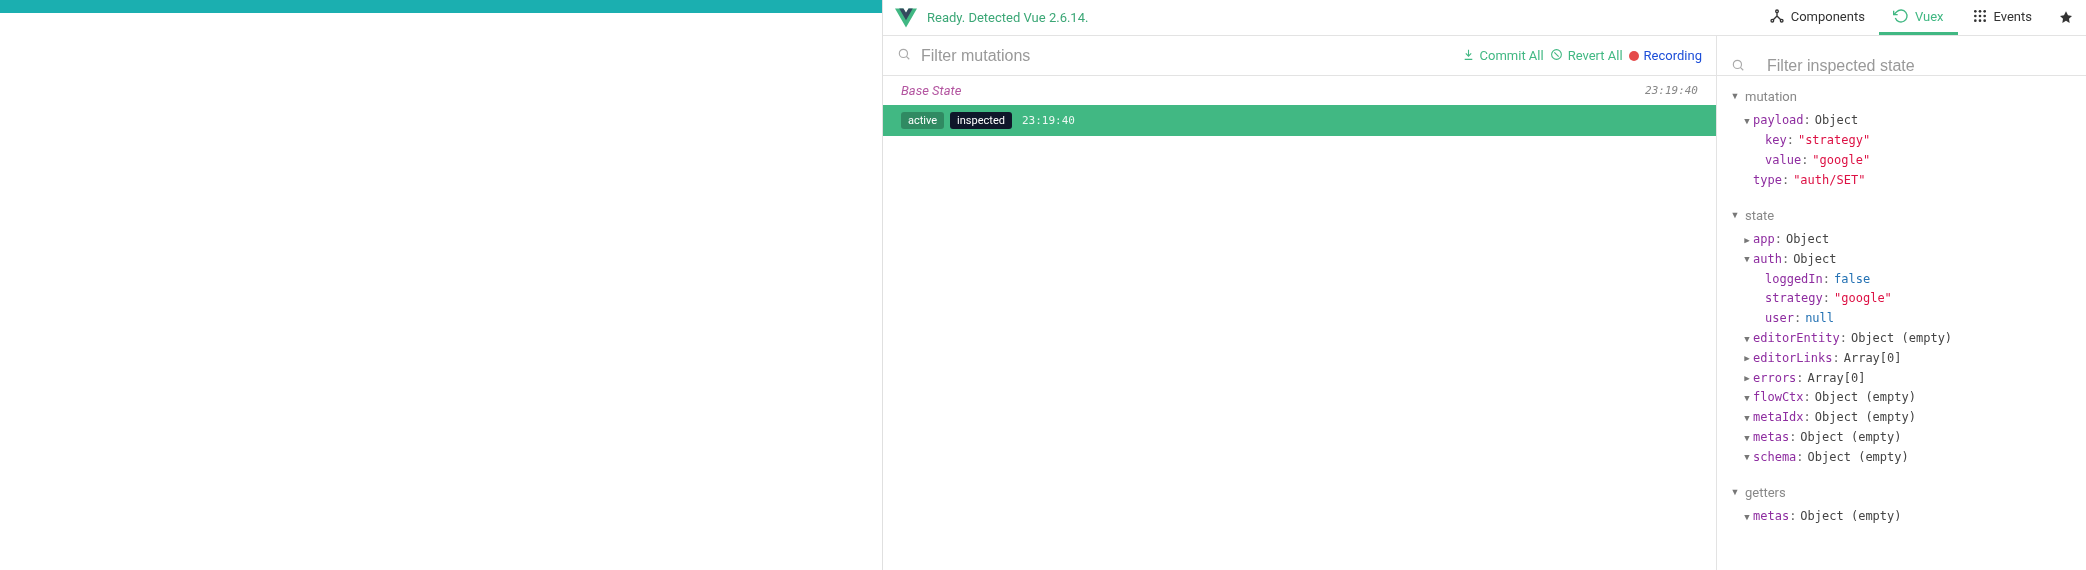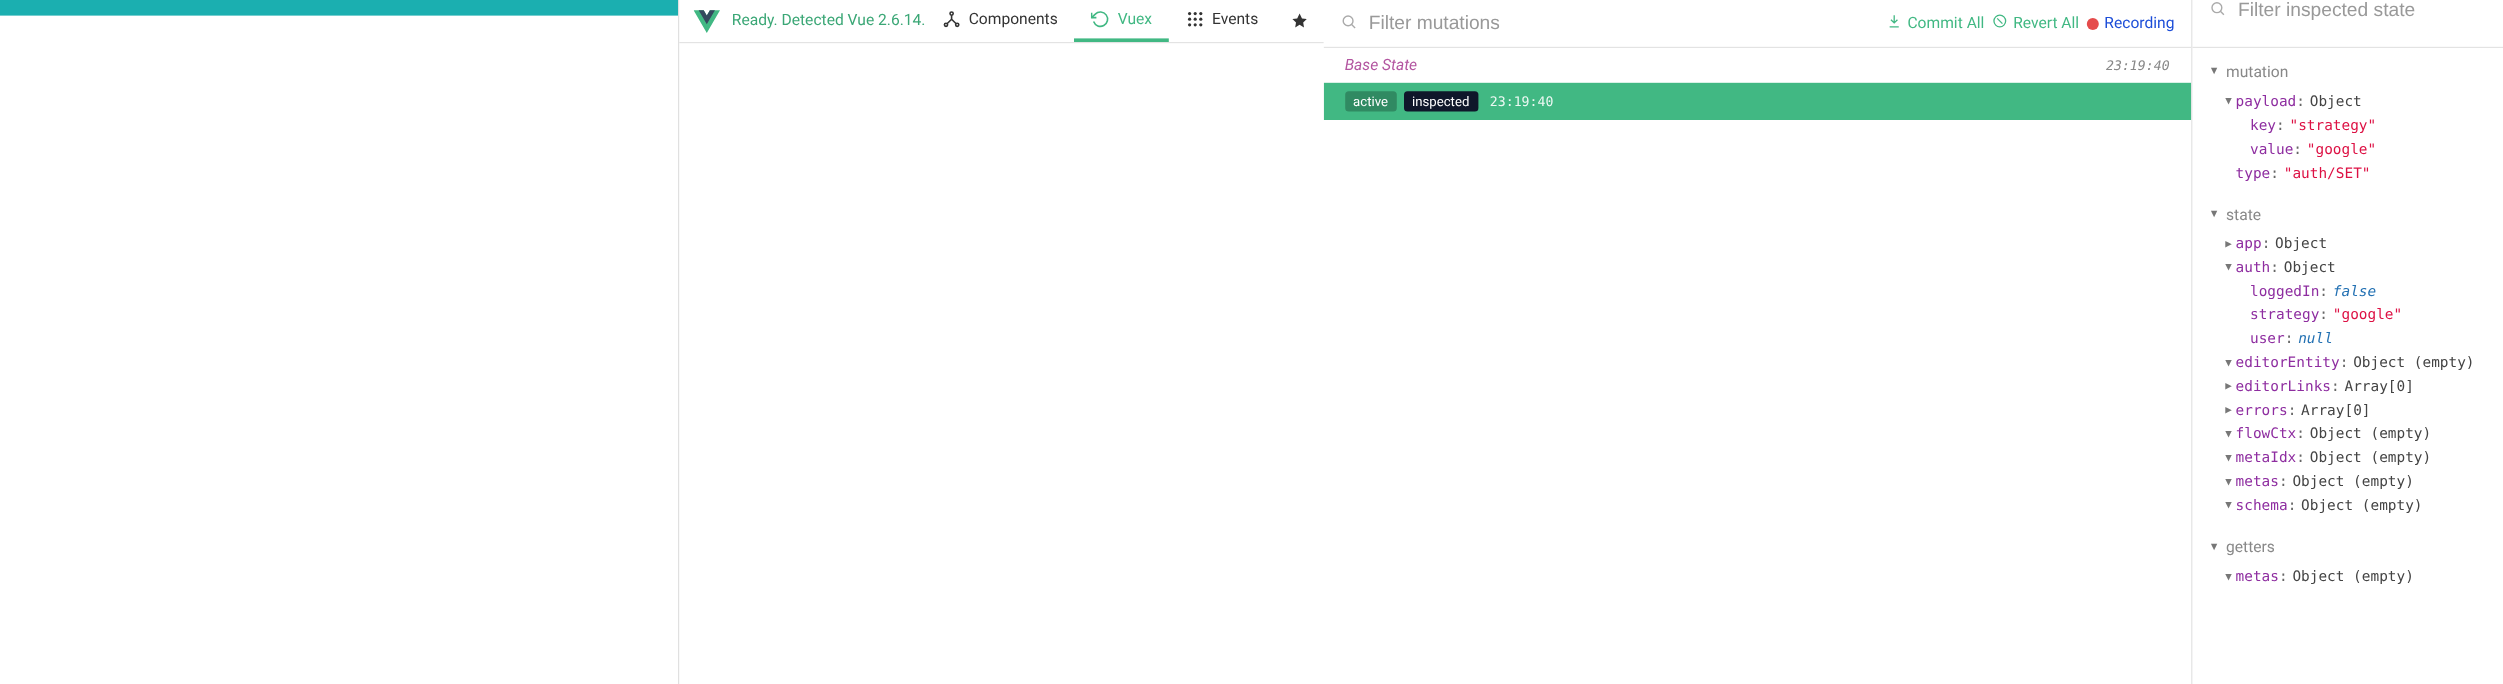--- a/index.html
+++ b/index.html
@@ -2,21 +2,21 @@
 <html><head>
   <meta charset="utf-8">
   <style>
     * { margin: 0; padding: 0; box-sizing: border-box; }
     body { font-family: Roboto, -apple-system, BlinkMacSystemFont, "Segoe UI", sans-serif; font-size: 13px; color: #333; display: flex; width: 2086px; height: 570px; overflow: hidden; }
     
     .app-pane { width: 882px; height: 100%; background: #fff; }
     .app-topbar { height: 13px; background: #1bafb0; }
     .login-btn { display: inline-block; background: #666c70; color: #fff; font-size: 14px; padding: 9px 14px; border: none; cursor: pointer; }
     
-    .devtools { flex: 1; display: flex; flex-direction: row; border-left: 1px solid #e0e0e0; }
+    .devtools { flex: 1; display: flex; flex-direction: column; border-left: 1px solid #e0e0e0; }
     
     .dt-header { height: 36px; display: flex; align-items: center; border-bottom: 1px solid #e3e3e3; padding-left: 12px; }
     .vue-logo { width: 22px; height: 22px; margin-right: 10px; }
     .dt-status { color: #3ba776; font-size: 13px; }
     .dt-tabs { margin-left: auto; display: flex; align-items: stretch; height: 100%; }
     .dt-tab { display: flex; align-items: center; padding: 4px 14px; cursor: pointer; color: #333; gap: 6px; border-bottom: 3px solid transparent; }
     .dt-tab.active { color: #41b883; border-bottom-color: #41b883; }
     .dt-tab-icon { width: 16px; height: 16px; display: inline-flex; align-items: center; justify-content: center; }
     .dt-extra { padding: 0 12px; display: flex; align-items: center; }
     
@@ -37,33 +37,33 @@
     .mut-row.selected { background: #41b883; color: #fff; font-weight: 500; }
     .mut-name { flex: 1; }
     .mut-badges { display: flex; gap: 6px; align-items: center; }
     .badge { font-size: 11px; padding: 2px 7px; border-radius: 3px; font-weight: 400; }
     .badge.active { background: rgba(0,0,0,0.25); color: #fff; }
     .badge.inspected { background: #0f172a; color: #fff; }
     .mut-time { font-family: Menlo, Consolas, monospace; font-size: 11px; margin-left: 10px; color: inherit; opacity: 0.9; }
     .mut-row.base .mut-time { color: #888; opacity: 1; }
     
     .inspect-panel { flex: 1; display: flex; flex-direction: column; }
-    .inspect-toolbar { height: 40px; border-bottom: 1px solid #e3e3e3; display: flex; align-items: flex-start; padding: 0 14px; gap: 10px; }
+    .inspect-toolbar { height: 40px; border-bottom: 1px solid #e3e3e3; display: flex; align-items: flex-end; padding: 0 14px; gap: 22px; }
     .inspect-body { flex: 1; overflow: auto; padding: 10px 12px; font-family: Menlo, Consolas, monospace; font-size: 12px; line-height: 1.65; }
     
     .section { margin-bottom: 14px; }
     .section-title { color: #888; font-family: Roboto, sans-serif; font-size: 13px; display: flex; align-items: center; gap: 4px; margin-bottom: 4px; }
     .tree-row { display: flex; align-items: center; white-space: nowrap; }
     .caret { width: 12px; display: inline-flex; justify-content: center; color: #777; font-size: 9px; cursor: pointer; }
     .indent { display: inline-block; }
     .k { color: #8e2da0; }
     .colon { color: #666; margin-right: 4px; }
     .v-type { color: #444; }
     .v-str { color: #d14; }
-    .v-bool, .v-null { color: #2371b3; font-style: italic; }
+    .v-bool, .v-null { color: #2371b3; }
     
     .search-icon { color: #aaa; }
   </style>
 </head>
 <body>
 
 <div class="app-pane">
   <div class="app-topbar"></div>
 </div>
 

